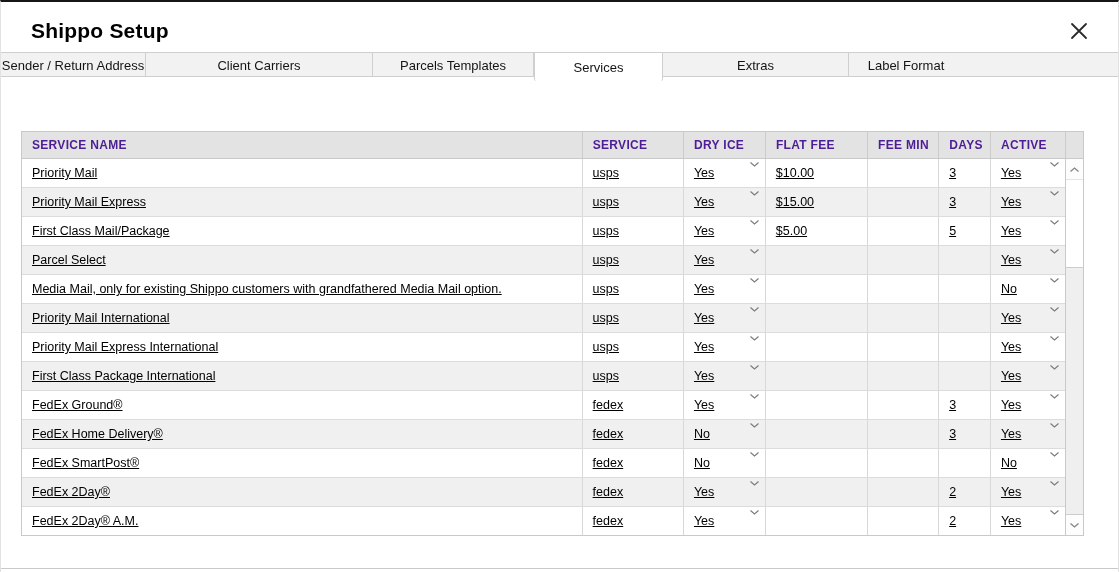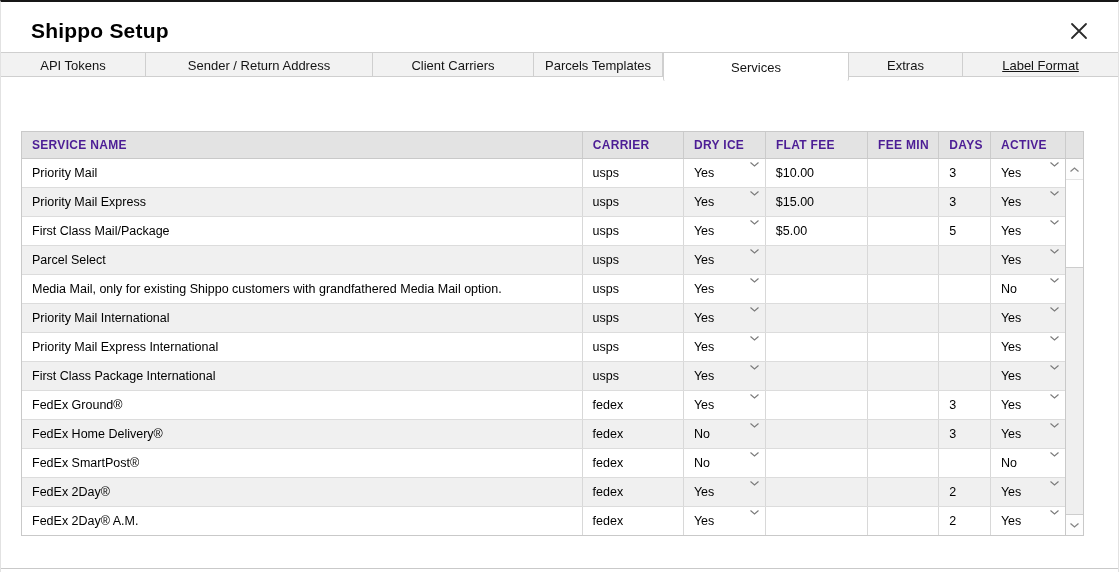--- a/index.html
+++ b/index.html
@@ -25,21 +25,21 @@
                 border-bottom-left-radius:2px; border-bottom-right-radius:2px; }
 
   .table { position:absolute; left:20px; top:129px; width:1063px; border:1px solid #c9c9c9; background:#fff; }
   .thead { display:flex; height:27px; background:#e3e3e3; border-bottom:1px solid #c9c9c9; }
   .th { display:flex; align-items:center; padding-left:10px; font-size:12px; font-weight:bold;
         color:#4c1d95; letter-spacing:.3px; border-left:1px solid #cbcbcb; overflow:hidden; white-space:nowrap; }
   .th:first-child { border-left:none; }
 
   .tbody-wrap { display:flex; }
   .tbody { width:1043px; }
-  .row { display:flex; height:29px; background:#fff; border-bottom:1px solid #dcdcdc; }
+  .row { display:flex; height:29px; background:#fff; border-bottom:1px solid #dcdcdc;text-decoration:underline; }
   .row:nth-child(even) { background:#f0f0f0; }
   .row:last-child { border-bottom:none; height:28px;justify-content:space-between; }
   .cell { position:relative; display:flex; align-items:center; padding-left:10px; font-size:12.5px; color:#000;
           border-left:1px solid #d8d8d8; overflow:hidden; white-space:nowrap; }
   .cell:first-child { border-left:none; }
   .col0{ width:576px; } .col1{ width:104px; } .col2{ width:84px; } .col3{ width:76px; }
   .col4{ width:73px;margin-left:28px; } .col5{ width:53px; } .col6{ width:77px; }
   .th.col-filler{ width:18px; border-left:1px solid #cbcbcb; }
   .chev-wrap { position:absolute; top:3px; right:6px; line-height:0; }
 
@@ -59,33 +59,32 @@
     <button class="close-btn">
       <span style="line-height:0;">
         <svg width="18" height="18" viewBox="0 0 18 18">
             <path d="M2 2 L16 16 M16 2 L2 16" stroke="#2b2b2b" stroke-width="1.8" stroke-linecap="round" fill="none"></path>
           </svg>
       </span>
     </button>
   </div>
 
   <div class="tab-bar">
-      <div class="tab">API Tokens</div>
       <div class="tab">Sender / Return Address</div>
       <div class="tab">Client Carriers</div>
       <div class="tab">Parcels Templates</div>
       <div class="tab active">Services</div>
       <div class="tab">Extras</div>
       <div class="tab">Label Format</div>
     </div>
 
   <div class="table">
     <div class="thead">
         <div class="th col0">SERVICE NAME</div>
-        <div class="th col1">CARRIER</div>
+        <div class="th col1">SERVICE</div>
         <div class="th col2">DRY ICE</div>
         <div class="th col3">FLAT FEE</div>
         <div class="th col4">FEE MIN</div>
         <div class="th col5">DAYS</div>
         <div class="th col6">ACTIVE</div>
         <div class="th col-filler"></div>
       </div>
     <div class="tbody-wrap">
       <div class="tbody">
           <div class="row">

